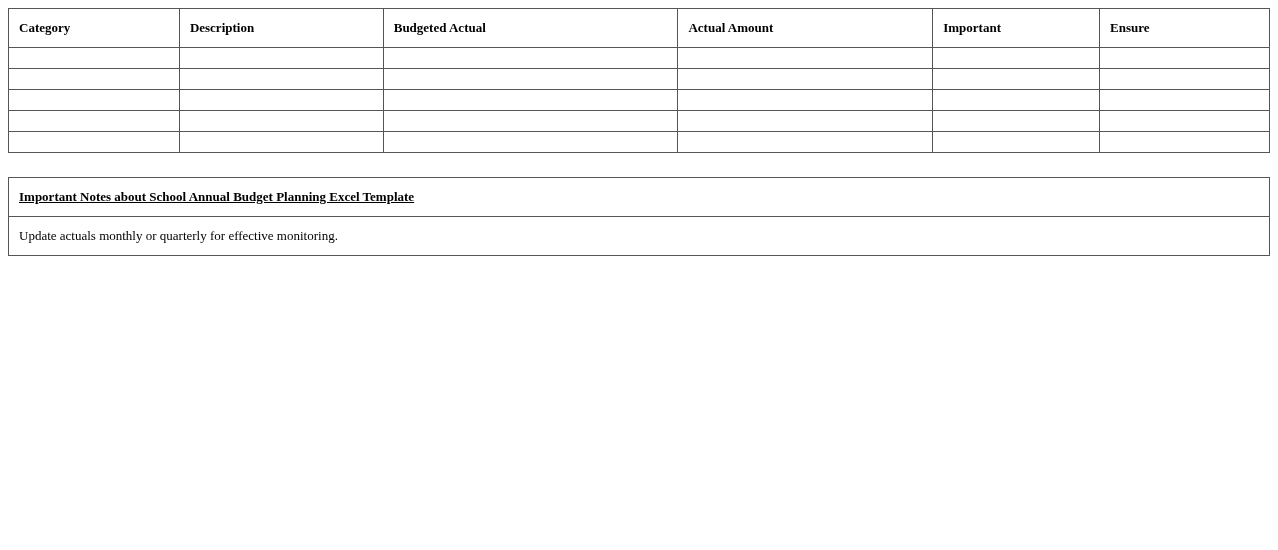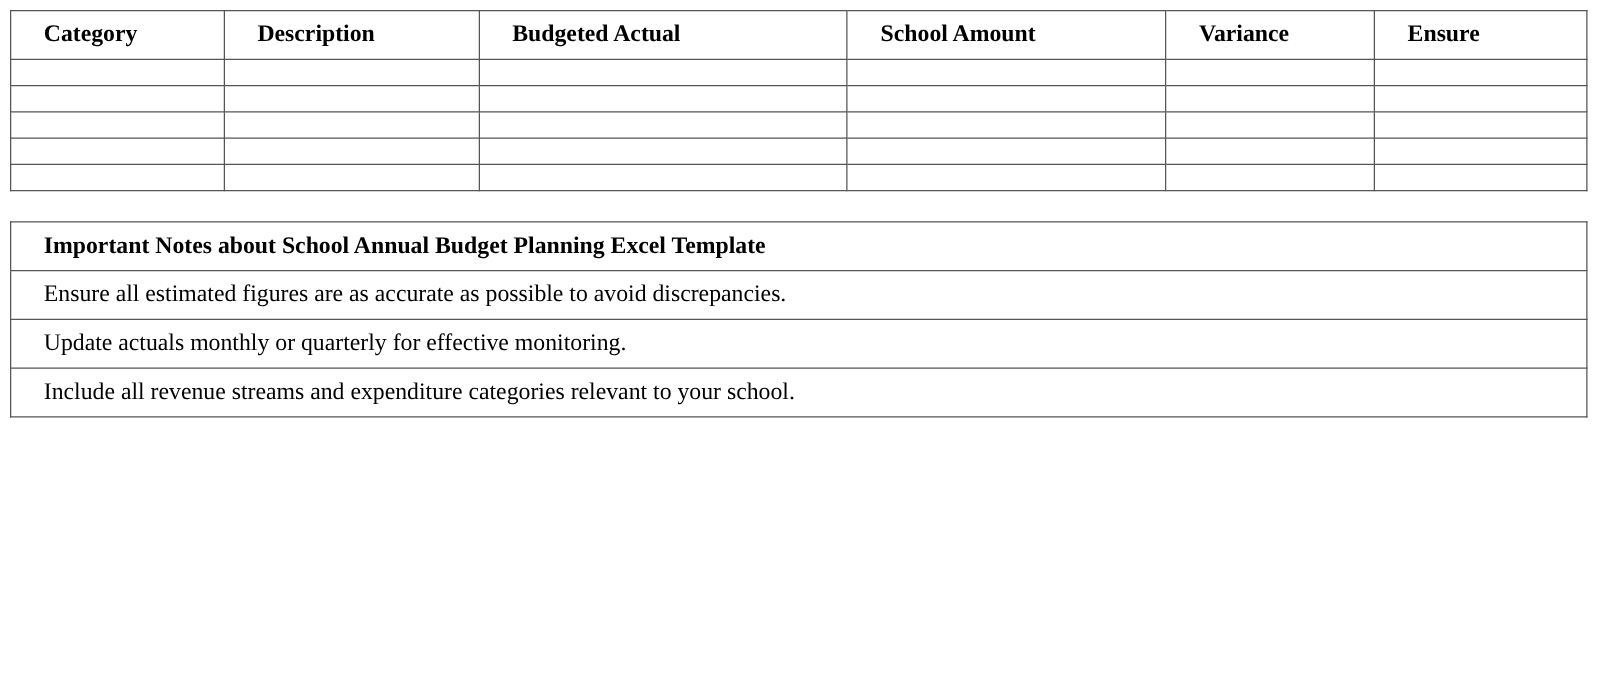--- a/index.html
+++ b/index.html
@@ -1,44 +1,44 @@
 <!DOCTYPE html>
 <html><head>
   <meta charset="utf-8">
   <style>
     html, body { margin: 0; padding: 0; background: #ffffff; }
     body { width: 1278px; height: 550px; position: relative; font-family: "Liberation Serif", serif; color: #000; }
     table { border-collapse: collapse; position: absolute; left: 8px; width: 1262px; }
-    td, th { border: 1px solid #555; font-size: 19px; text-align: left; padding: 0 26px; }
+    td, th { border: 1px solid #555; font-size: 13px; text-align: left; padding: 0 10px; }
     #budget { top: 8px; }
     #budget th { height: 38px; font-weight: bold; }
     #budget td { height: 20px; }
     #notes { top: 177px; }
-    #notes th { height: 38px; font-weight: bold; }
+    #notes th { height: 38px; font-weight: bold; text-decoration: underline; }
     #notes td { height: 38px; }
   </style>
 </head>
 <body>
 
 <table id="budget">
   <colgroup>
     <col style="width:171px">
       <col style="width:204px">
       <col style="width:295px">
       <col style="width:255px">
       <col style="width:167px">
       <col style="width:170px">
   </colgroup>
   <thead>
     <tr>
       <th>Category</th>
       <th>Description</th>
       <th>Budgeted Actual</th>
-      <th>School Amount</th>
-      <th>Variance</th>
+      <th>Actual Amount</th>
+      <th>Important</th>
       <th>Ensure</th>
     </tr>
   </thead>
   <tbody>
     <tr>
       <td></td>
       <td></td>
       <td></td>
       <td></td>
       <td></td>
@@ -80,22 +80,16 @@
 </table>
 
 <table id="notes">
   <thead>
     <tr>
       <th>Important Notes about School Annual Budget Planning Excel Template</th>
     </tr>
   </thead>
   <tbody>
     <tr>
-      <td>Ensure all estimated figures are as accurate as possible to avoid discrepancies.</td>
-    </tr>
-    <tr>
       <td>Update actuals monthly or quarterly for effective monitoring.</td>
-    </tr>
-    <tr>
-      <td>Include all revenue streams and expenditure categories relevant to your school.</td>
     </tr>
   </tbody>
 </table>
 
 </body></html>

